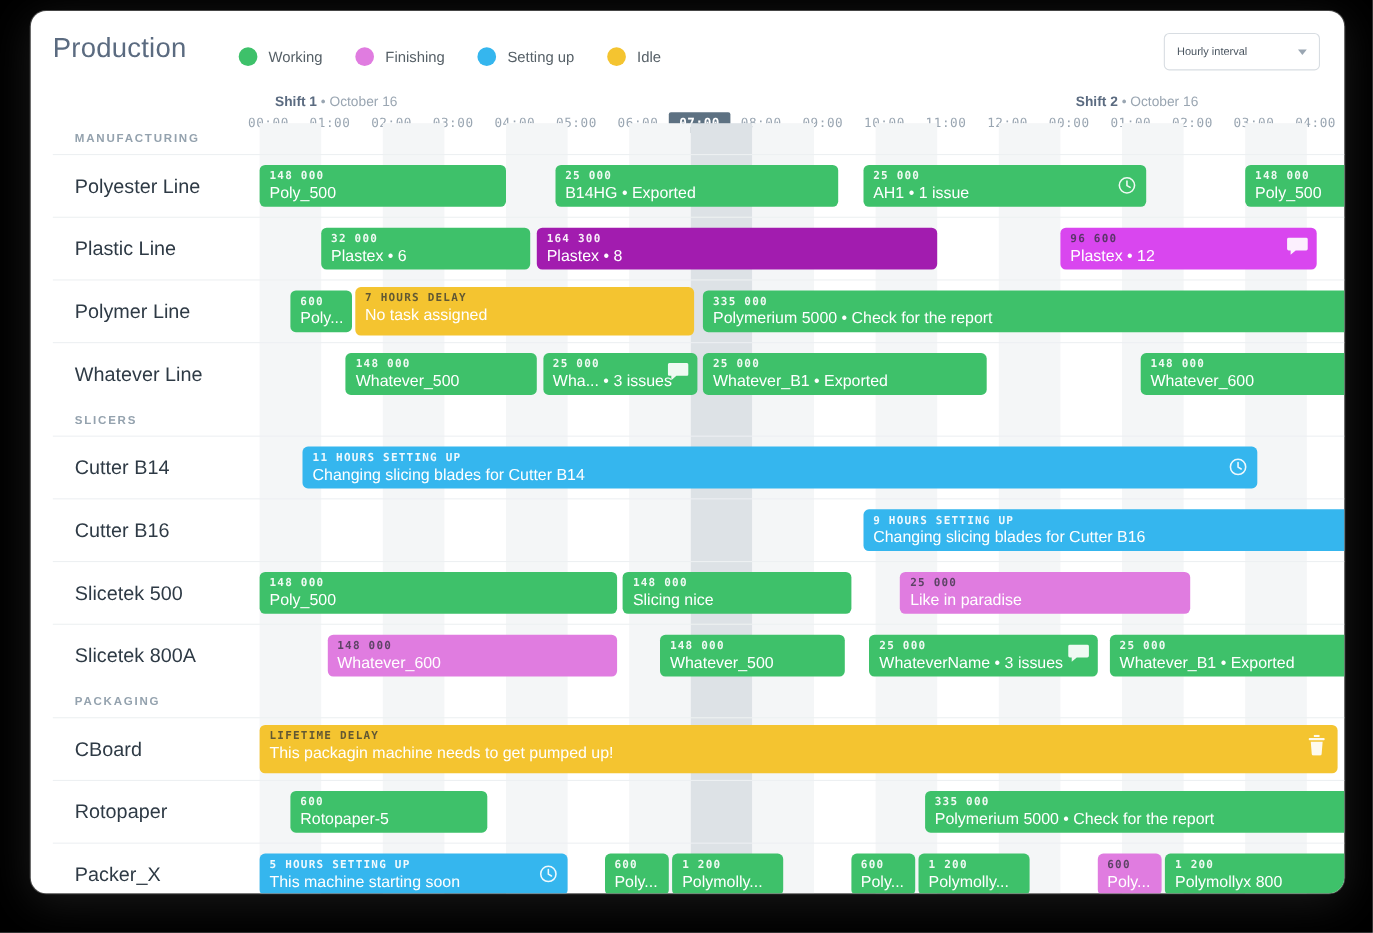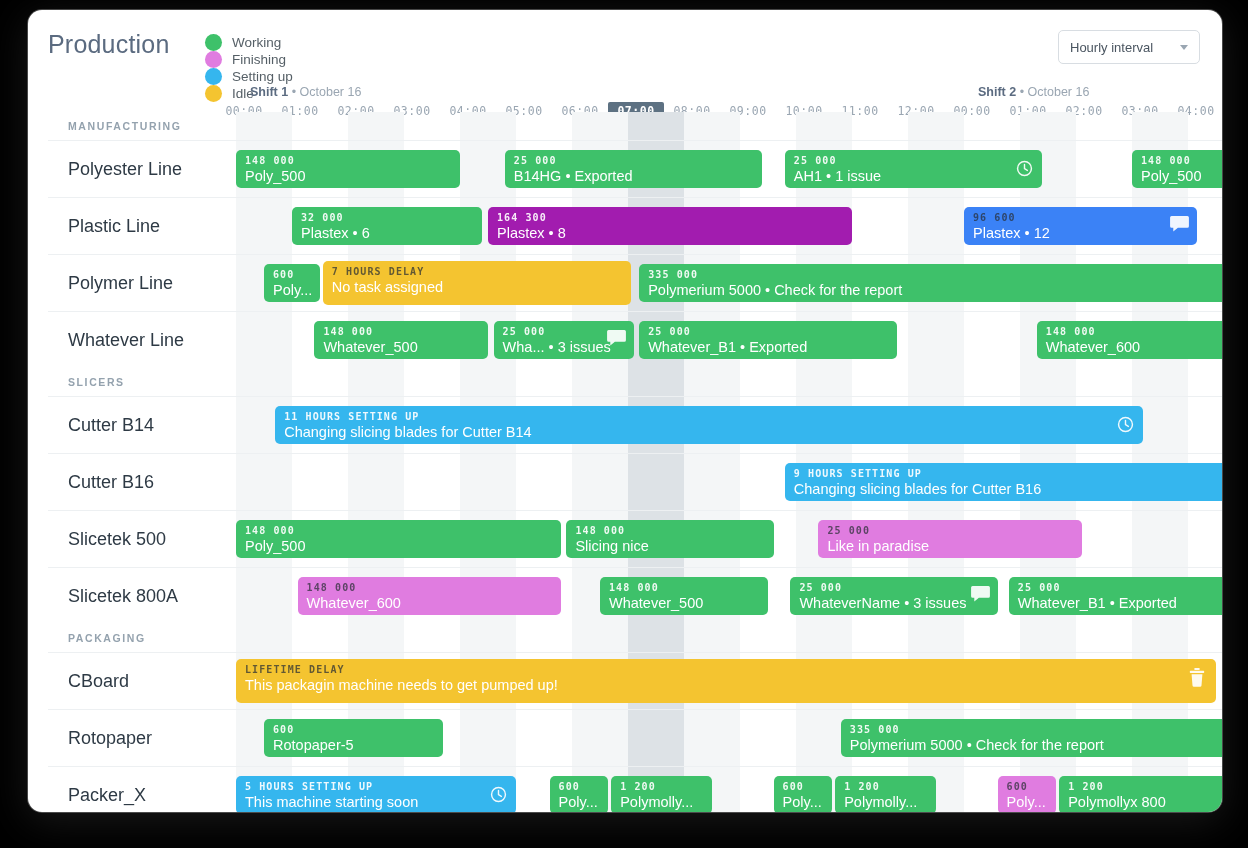--- a/index.html
+++ b/index.html
@@ -12,31 +12,31 @@
     position:absolute;left:28px;top:10px;width:1194px;height:802px;
     background:#ffffff;border-radius:14px;overflow:hidden;
     box-shadow:0 0 0 1px rgba(255,255,255,.25), 0 8px 40px rgba(255,255,255,.10);
   }
   
   .hdr{position:absolute;left:0;top:0;width:1194px;height:78px;}
   .title{
     position:absolute;left:20px;top:20px;font-size:25px;color:#5b6b80;
     font-weight:400;letter-spacing:.2px;
   }
-  .legend{position:absolute;left:177px;top:24px;height:26px;display:flex;align-items:flex-start;gap:0px;flex-direction:column;}
+  .legend{position:absolute;left:189px;top:24px;height:26px;display:flex;align-items:flex-end;gap:0px;}
   .lg{display:flex;align-items:center;margin-right:30px;}
   .lg .dot{width:17px;height:17px;border-radius:50%;display:inline-block;margin-right:10px;}
   .lg .lbl{font-size:13.5px;color:#555f66;}
   .interval{
     position:absolute;right:22px;top:20px;height:34px;min-width:142px;
     border:1px solid #d8dde2;border-radius:5px;background:#fff;
     display:flex;align-items:center;justify-content:space-between;
     padding:0 11px;box-sizing:border-box;
   }
-  .interval .txt{font-size:13px;color:#4a5560;}
+  .interval .txt{font-size:10px;color:#4a5560;}
   .caret{width:0;height:0;border-left:4.5px solid transparent;border-right:4.5px solid transparent;
          border-top:5.5px solid #9aa6b2;margin-left:10px;}
 
   
   .axis{position:absolute;left:0;top:66px;width:1194px;height:46px;}
   .shift{position:absolute;font-size:12.5px;color:#9aa6b2;top:9px;white-space:nowrap;}
   .shift b{color:#5b6b80;font-weight:700;}
   .ticks{position:absolute;left:188px;top:26px;height:20px;}
   .tick{position:absolute;top:0;width:56px;text-align:center;font-size:11.5px;
         color:#9aa6b2;font-family:"DejaVu Sans Mono", monospace;letter-spacing:.5px;line-height:19px;height:19px;}
@@ -175,21 +175,21 @@
           <div class="rowname">Plastic Line</div>
           <div class="lane">
             <div class="bar" style="left: 56px; width: 190.4px; background: rgb(62, 193, 106);">
               <div class="amt">32 000</div>
               <div class="nm">Plastex • 6</div>
             </div>
             <div class="bar" style="left: 252px; width: 364px; background: #a21caf;">
               <div class="amt">164 300</div>
               <div class="nm">Plastex • 8</div>
             </div>
-            <div class="bar light" style="left: 728px; width: 233px; background: #3b82f6;">
+            <div class="bar light" style="left: 728px; width: 233px; background: #d946ef;">
               <div class="amt">96 600</div>
               <div class="nm">Plastex • 12</div>
               <span class="ico">
                 <svg width="19" height="16" viewBox="0 0 20 17" fill="#fff">
                   <path d="M1.6 0h16.8A1.6 1.6 0 0120 1.6v9.2a1.6 1.6 0 01-1.6 1.6H8.3L3.4 16.6V12.4H1.6A1.6 1.6 0 010 10.8V1.6A1.6 1.6 0 011.6 0z"></path>
                 </svg>
               </span>
             </div>
           </div>
         </div>

